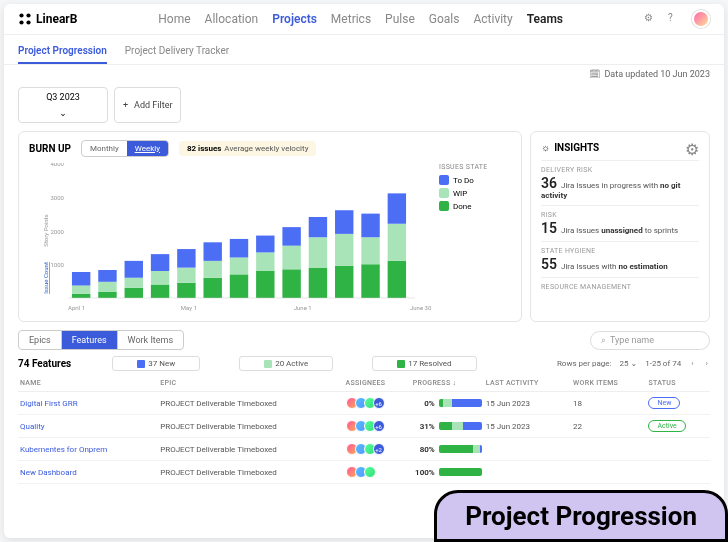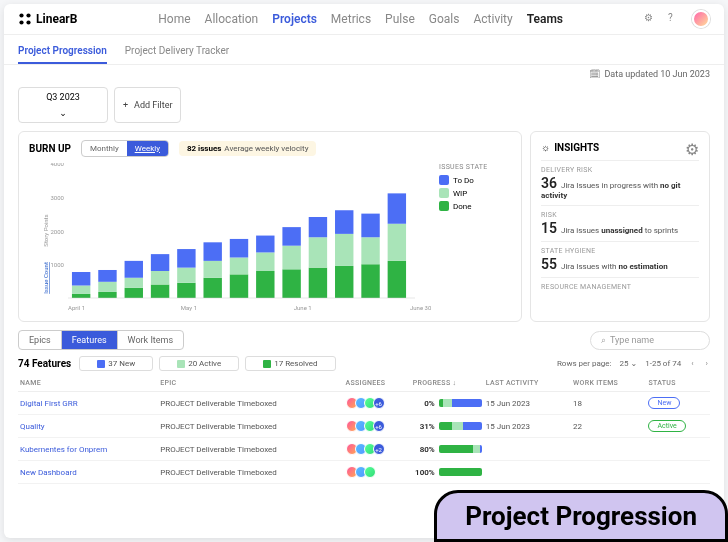--- a/index.html
+++ b/index.html
@@ -53,21 +53,21 @@
 .insight-value b { font-weight: 700; color: #333; }
 .table-section { padding: 8px 14px 0; }
 .table-controls { display: flex; align-items: center; justify-content: space-between; margin-bottom: 6px; }
 .type-tabs { display: flex; border: 1px solid #ccc; border-radius: 4px; overflow: hidden; }
 .type-tab { padding: 4px 10px; font-size: 9px; cursor: pointer; color: #666; border-right: 1px solid #ccc; }
 .type-tab:last-child { border-right: none; }
 .type-tab.active { background: #3b5bdb; color: #fff; }
 .search-box { border: 1px solid #ddd; border-radius: 12px; padding: 3px 10px; font-size: 9px; color: #999; display: flex; align-items: center; gap: 4px; width: 120px; }
 .status-filters { display: flex; align-items: center; gap: 8px; margin-bottom: 4px; font-size: 9px; }
 .feat-count { font-weight: 700; font-size: 10px; }
-.status-chip { border: 1px solid #ddd; border-radius: 3px; padding: 2px 17px; font-size: 8px; display: flex; align-items: center; gap: 3px; color: #555; }
+.status-chip { border: 1px solid #ddd; border-radius: 3px; padding: 2px 24px; font-size: 8px; display: flex; align-items: center; gap: 3px; color: #555; margin-left: 33px; }
 .sq { width: 8px; height: 8px; border-radius: 1px; }
 .sq.new { background: #4c6ef5; }
 .sq.act { background: #a9e4b8; }
 .sq.res { background: #2fb344; }
 .pager { margin-left: auto; font-size: 8px; color: #666; display: flex; align-items: center; gap: 8px; }
 .pager-btn { cursor: pointer; color: #888; padding: 0 2px; }
 table { width: 100%; border-collapse: collapse; font-size: 8px; }
 th { text-align: left; color: #888; font-weight: 500; padding: 4px 2px; border-bottom: 1px solid #eee; font-size: 7px; letter-spacing: 0.3px; }
 td { padding: 5px 2px; border-bottom: 1px solid #f2f2f2; color: #555; vertical-align: middle; }
 td.link { color: #3b5bdb; }

